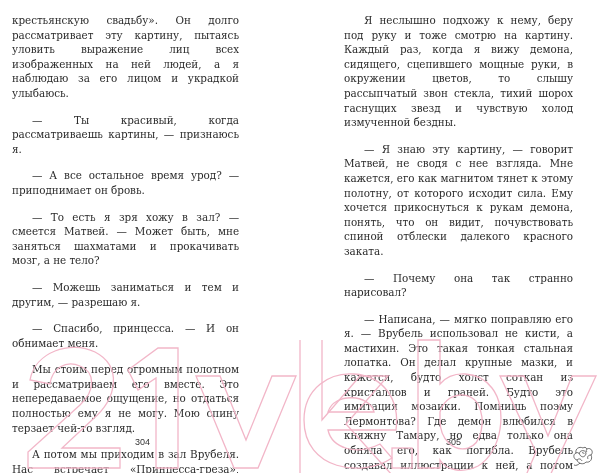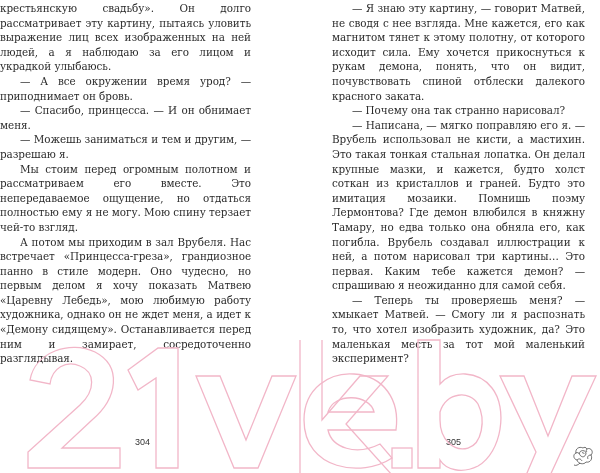--- a/index.html
+++ b/index.html
@@ -8,45 +8,48 @@
     position: absolute; top: 0;
     font-family: "DejaVu Serif", "Liberation Serif", serif;
     font-size: 10.4px;
     line-height: 14.6px;
     color: #2b2b2b;
     text-align: justify;
     letter-spacing: -0.05px;
   }
   .page-left { left: 0; width: 251px; top: 1px; }
   .page-right { left: 332px; width: 253px; top: 1px; }
-  .page p { margin: 0; text-indent: 20px; hyphens: auto; }
+  .page p { margin: 12px; text-indent: 20px; hyphens: auto; }
   .page p.noindent { text-indent: 0; }
   .page-number {
     position: absolute; top: 437px;
     font-family: "Liberation Sans", sans-serif;
     font-size: 9px; color: #333;
   }
   .pn-left { left: 135px; }
   .pn-right { left: 446px; }
   .rose { position: absolute; left: 568px; top: 440px; width: 30px; height: 30px; }
   .watermark { position: absolute; left: 0; top: 0; width: 600px; height: 473px; pointer-events: none; }
 </style>
 </head>
 <body>
 
 <div class="page page-left">
   <p class="noindent">крестьянскую свадьбу». Он долго рассматривает эту картину, пытаясь уловить выражение лиц всех изображенных на ней людей, а я наблюдаю за его лицом и украдкой улыбаюсь.</p>
-  <p>— А все окружении время урод? — приподнимает он бровь.</p>
+  <p>— Ты красивый, когда рассматриваешь картины, — признаюсь я.</p>
+  <p>— А все остальное время урод? — приподнимает он бровь.</p>
+  <p>— То есть я зря хожу в зал? — смеется Матвей. — Может быть, мне заняться шахматами и прокачивать мозг, а не тело?</p>
+  <p>— Можешь заниматься и тем и другим, — разрешаю я.</p>
   <p>— Спасибо, принцесса. — И он обнимает меня.</p>
-  <p>— Можешь заниматься и тем и другим, — разрешаю я.</p>
   <p>Мы стоим перед огромным полотном и рассматриваем его вместе. Это непередаваемое ощущение, но отдаться полностью ему я не могу. Мою спину терзает чей-то взгляд.</p>
   <p>А потом мы приходим в зал Врубеля. Нас встречает «Принцесса-греза», грандиозное панно в стиле модерн. Оно чудесно, но первым делом я хочу показать Матвею «Царевну Лебедь», мою любимую работу художника, однако он не ждет меня, а идет к «Демону сидящему». Останавливается перед ним и замирает, сосредоточенно разглядывая.</p>
 </div>
 
 <div class="page page-right">
+  <p>Я неслышно подхожу к нему, беру под руку и тоже смотрю на картину. Каждый раз, когда я вижу демона, сидящего, сцепившего мощные руки, в окружении цветов, то слышу рассыпчатый звон стекла, тихий шорох гаснущих звезд и чувствую холод измученной бездны.</p>
   <p>— Я знаю эту картину, — говорит Матвей, не сводя с нее взгляда. Мне кажется, его как магнитом тянет к этому полотну, от которого исходит сила. Ему хочется прикоснуться к рукам демона, понять, что он видит, почувствовать спиной отблески далекого красного заката.</p>
   <p>— Почему она так странно нарисовал?</p>
   <p>— Написана, — мягко поправляю его я. — Врубель использовал не кисти, а мастихин. Это такая тонкая стальная лопатка. Он делал крупные мазки, и кажется, будто холст соткан из кристаллов и граней. Будто это имитация мозаики. Помнишь поэму Лермонтова? Где демон влюбился в княжну Тамару, но едва только она обняла его, как погибла. Врубель создавал иллюстрации к ней, а потом нарисовал три картины… Это первая. Каким тебе кажется демон? — спрашиваю я неожиданно для самой себя.</p>
   <p>— Теперь ты проверяешь меня? — хмыкает Матвей. — Смогу ли я распознать то, что хотел изобразить художник, да? Это маленькая месть за тот мой маленький эксперимент?</p>
 
 </div>
 
 <div class="page-number pn-left">304</div>
 <div class="page-number pn-right">305</div>
 

